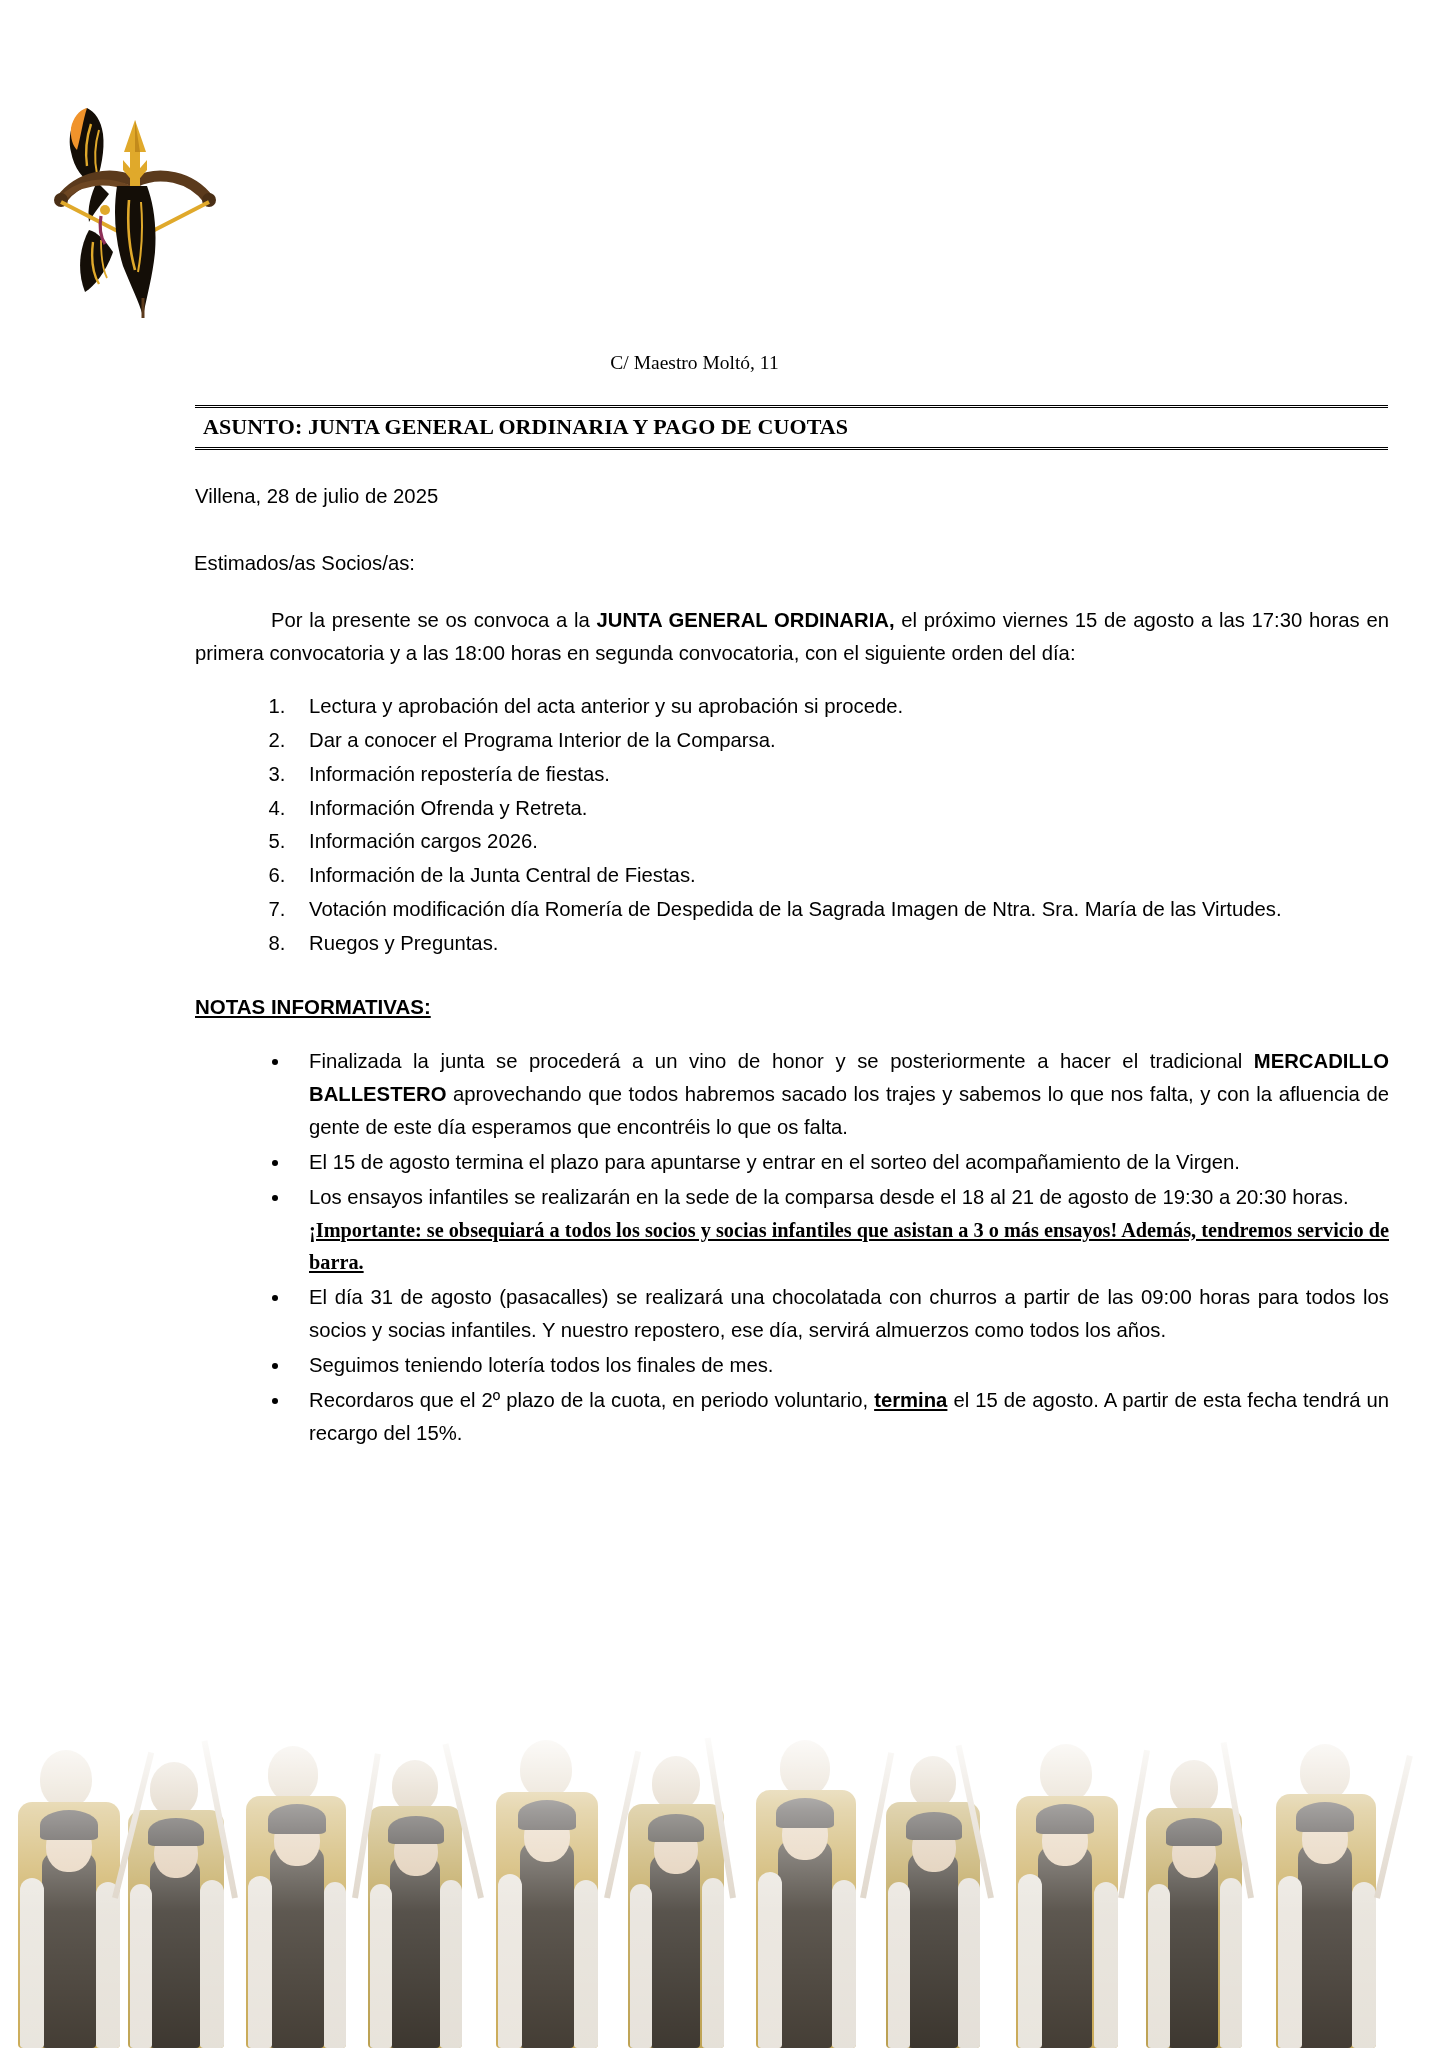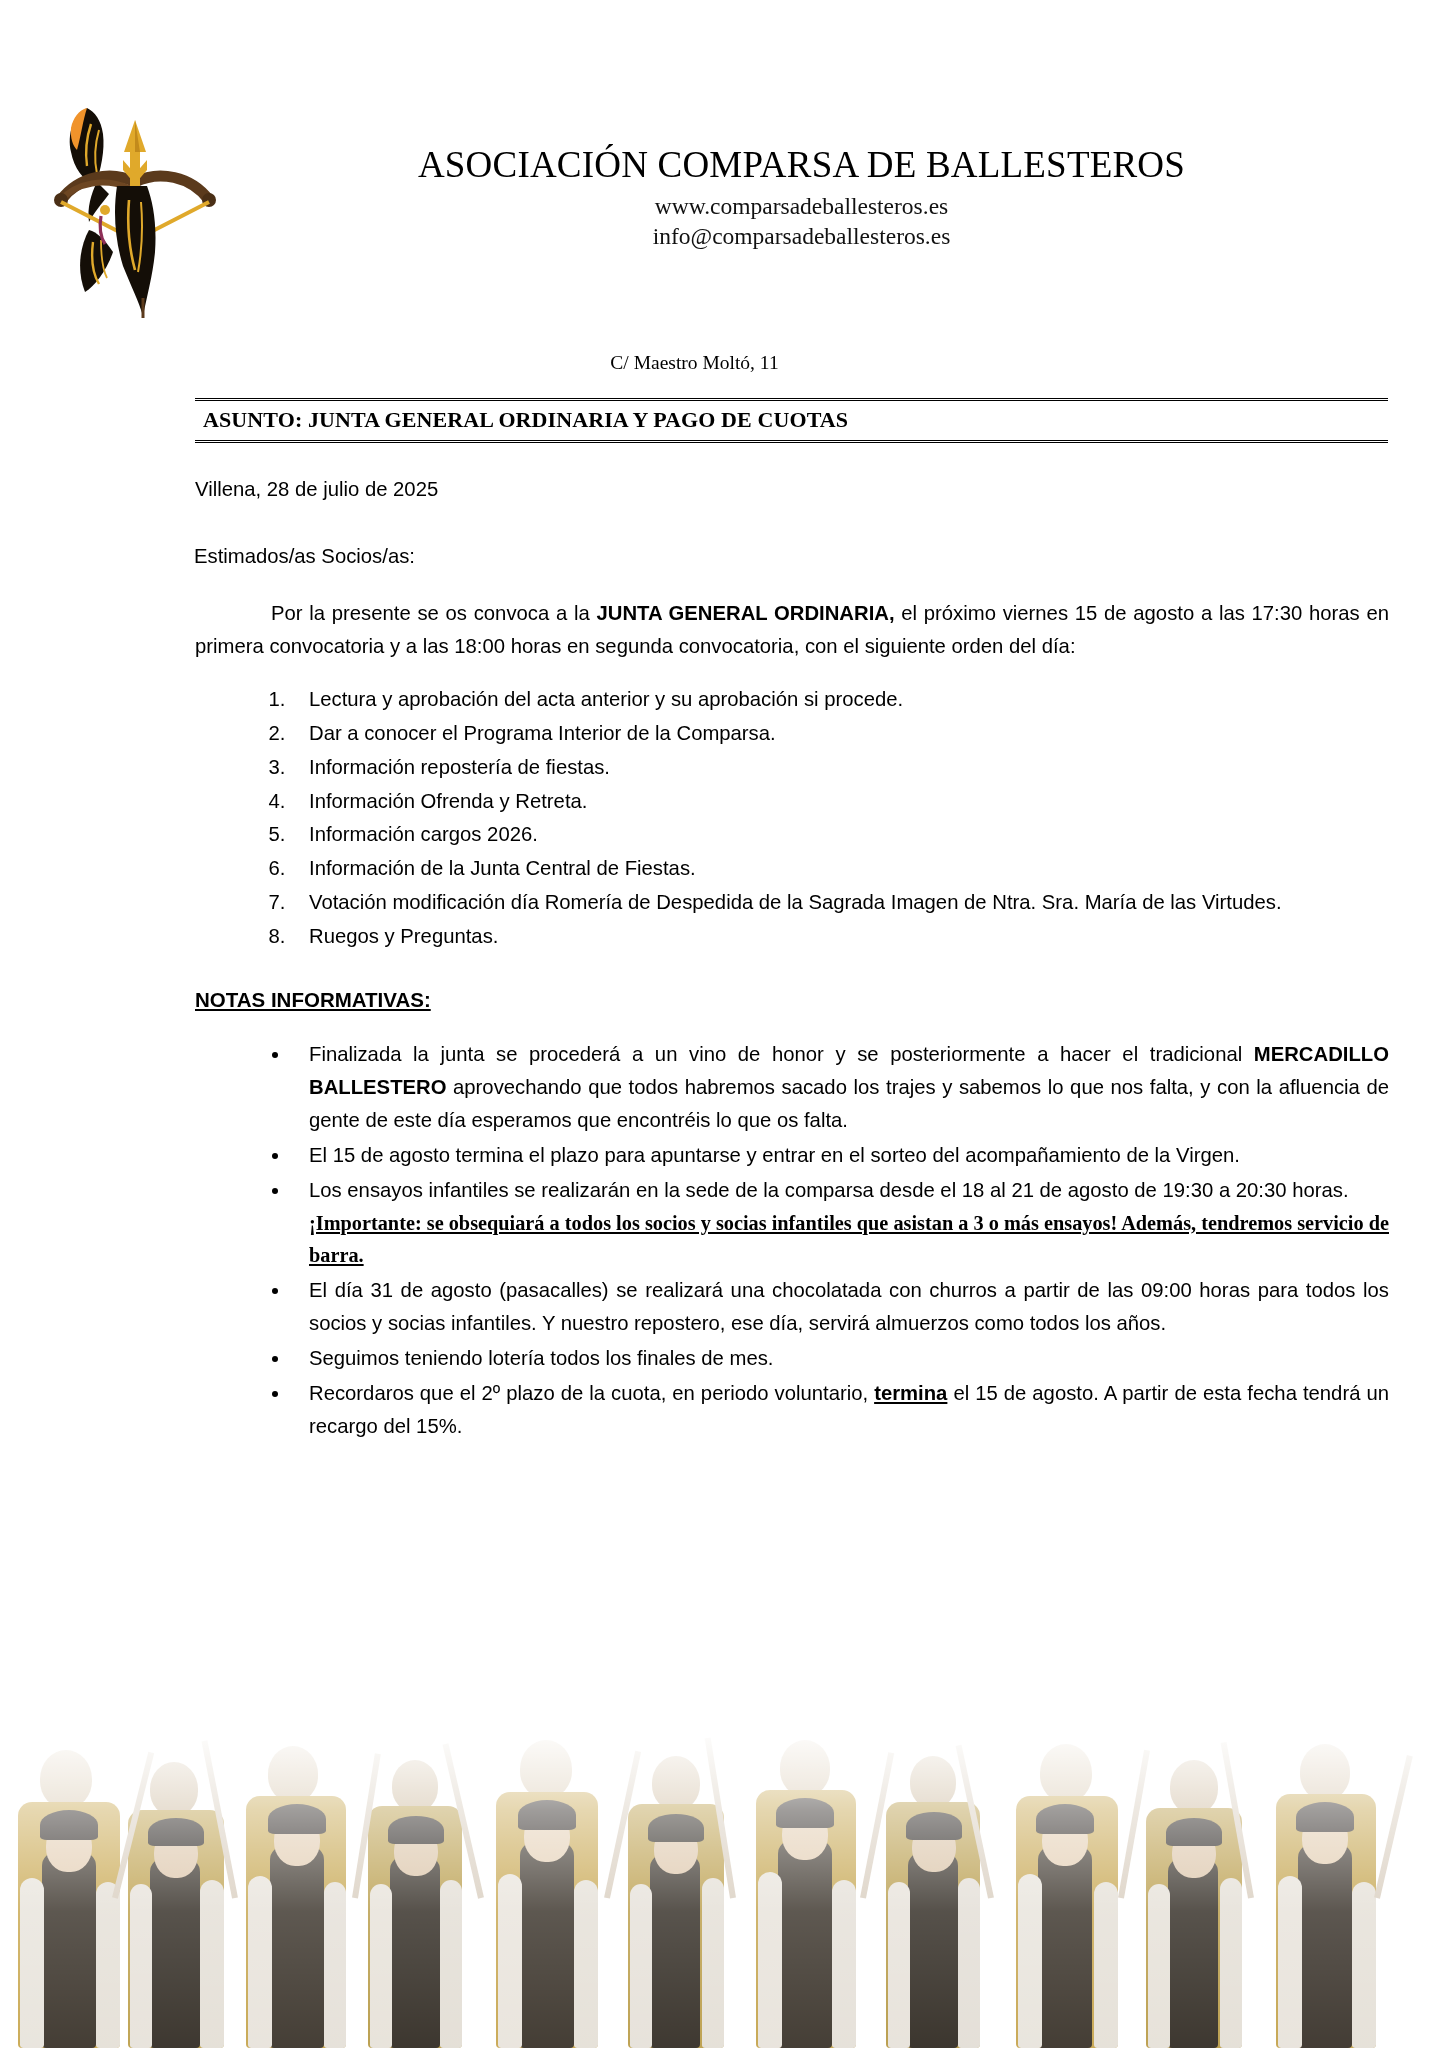--- a/index.html
+++ b/index.html
@@ -66,21 +66,21 @@
     font-size: 19.5px;
     line-height: 1.34;
     text-align: center;
     margin-top: 30px;
     padding-right: 59px;
     color: #000;
   }
 
   
   .subject {
-    margin: 22px 60px 0 195px;
+    margin: 29px 60px 0 195px;
     border-top: 3px double #000;
     border-bottom: 3px double #000;
     padding: 6px 0 7px 8px;
     font-family: "Liberation Serif", serif;
     font-weight: bold;
     font-size: 22px;
     letter-spacing: 0.1px;
   }
 
   
@@ -207,25 +207,20 @@
         <path d="M46 140 C36 158 34 182 42 202 C52 196 64 180 70 162 C62 150 54 142 46 140 Z" fill="#140e07"></path>
         <path d="M50 152 C48 168 50 184 56 194" stroke="#e0a92b" stroke-width="2.4" fill="none"></path>
         <path d="M58 150 C58 166 60 180 64 188" stroke="#e0a92b" stroke-width="1.8" fill="none"></path>
 
         <circle cx="62" cy="120" r="5" fill="#e0a92b"></circle>
         <path d="M58 126 C56 138 58 148 62 154" stroke="#8e2f57" stroke-width="3.2" fill="none"></path>
         <path d="M100 208 C100 216 100 222 100 228" stroke="#5b3a1c" stroke-width="3" fill="none"></path>
       </svg>
     </div>
 
-    <div class="head-text">
-      <div class="org-title">ASOCIACIÓN COMPARSA DE BALLESTEROS</div>
-      <div class="org-web">www.comparsadeballesteros.es</div>
-      <div class="org-mail">info@comparsadeballesteros.es</div>
-    </div>
   </div>
 
   <div class="addr">
     <div>C/ Maestro Moltó, 11</div>
   </div>
 
   <div class="subject">ASUNTO: JUNTA GENERAL ORDINARIA Y PAGO DE CUOTAS</div>
 
   <div class="body-area">
 

